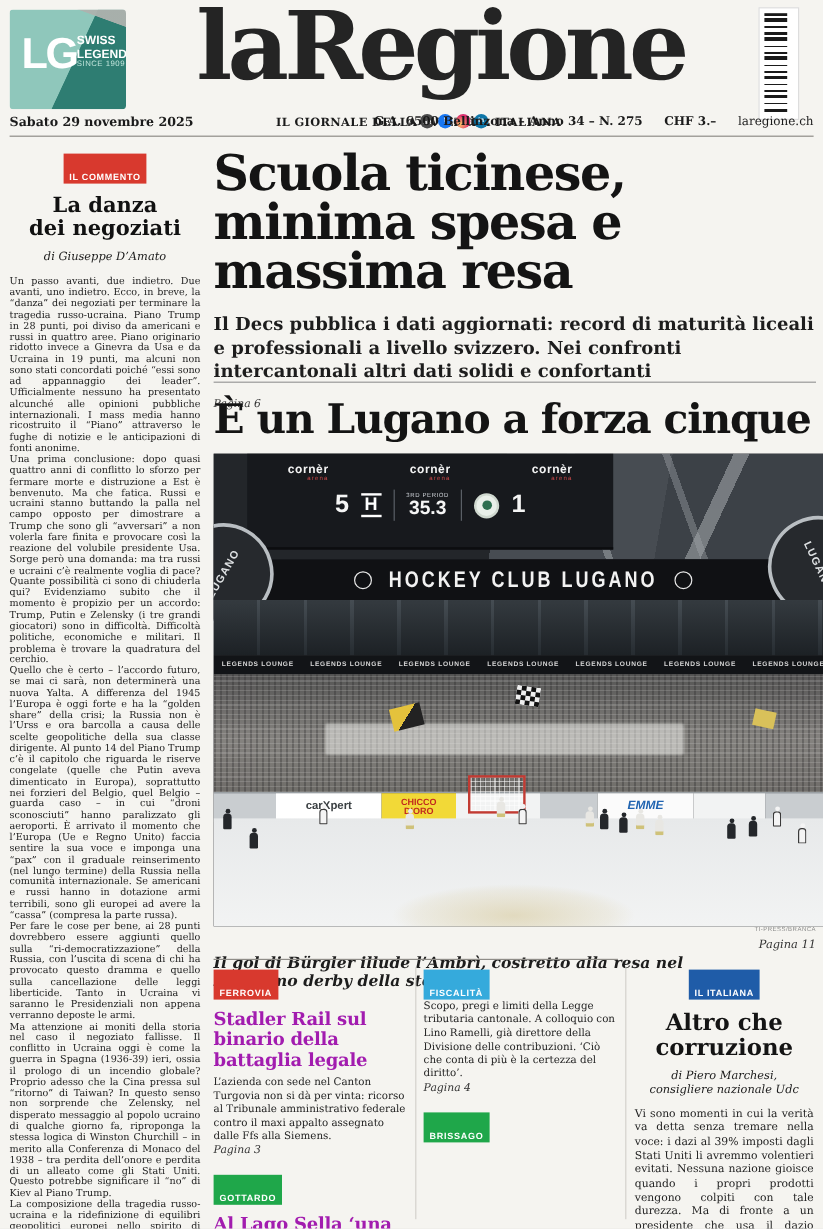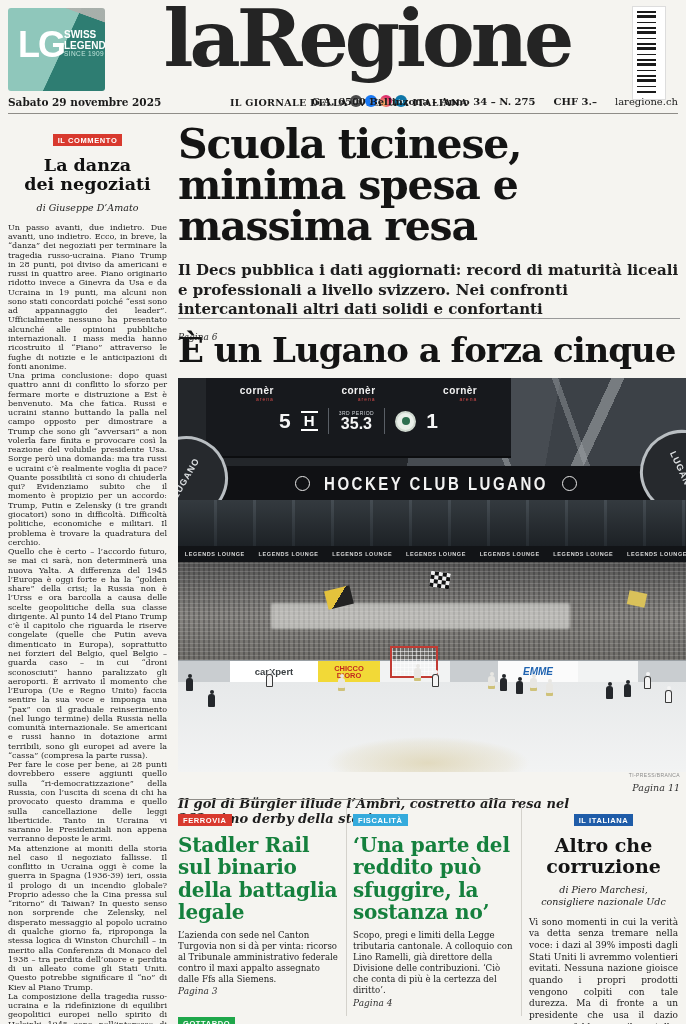--- a/index.html
+++ b/index.html
@@ -29,21 +29,21 @@
   .soc-lar{background:#4a4a4a;font-size:4.5px;}
   .soc-fb{background:#1877f2;}
   .soc-ig{background:radial-gradient(circle at 30% 70%,#fdc468,#e1306c 60%,#c13584);}
   .soc-in{background:#0e76a8;font-size:5.5px;}
   .h-right{position:absolute;right:0;top:0;display:flex;gap:18px;font-size:10px;}
   .h-issue,.h-price{font-weight:bold;}
   .header-rule{position:absolute;left:8px;right:8px;top:113px;border-top:1px solid #8f8d88;}
   
   .commento{position:absolute;left:8px;top:128px;width:159px;}
   .tag-label{display:inline-block;font-family:"Liberation Sans",sans-serif;font-weight:bold;
-    font-size:7.5px;letter-spacing:.6px;color:#fff;padding:2px 5px 1px;}
+    font-size:7.5px;letter-spacing:.6px;color:#fff;padding:15px 5px 1px;}
   .lab-red{background:#d8392e;} .lab-cyan{background:#35aadc;} .lab-green{background:#1fa74a;} .lab-blue{background:#1f5ca8;}
   .commento .lab-wrap{text-align:center;}
   .com-title{text-align:center;font-weight:bold;font-size:17.5px;line-height:1.08;margin-top:9px;color:#111;}
   .com-byline{text-align:center;font-style:italic;font-size:9.5px;margin:8px 0 10px;}
   .com-body{font-size:8px;line-height:1.16;text-align:justify;color:#222;}
   .com-body p{margin:0;}
   
   .lead{position:absolute;left:178px;top:124px;width:502px;}
   .lead-title{font-weight:bold;font-size:41px;line-height:1.0;letter-spacing:-1.2px;color:#141414;}
   .lead-sub{margin-top:14px;font-weight:bold;font-size:15px;line-height:1.3;color:#1d1d1d;}
@@ -130,21 +130,21 @@
   .cap-credit{position:absolute;right:0;top:-4px;font-family:"Liberation Sans",sans-serif;
     font-size:5px;color:#8a8a8a;letter-spacing:.4px;}
   .caption{font-style:italic;font-weight:bold;font-size:13px;color:#1d1d1d;width:430px;margin-top:20px;}
   .cap-page{position:absolute;right:0;top:6px;font-style:italic;font-size:9.5px;color:#333;}
   
   .rule-bottom{position:absolute;left:178px;top:799px;width:337px;border-top:1px solid #8f8d88;}
   .vrule{position:absolute;top:806px;bottom:8px;border-left:1px solid #d4d2cc;}
   .vr1{left:346px;} .vr2{left:521px;}
   .col{position:absolute;top:808px;}
   .col1{left:178px;width:160px;} .col2{left:353px;width:160px;} .col3{left:529px;width:149px;}
-  .story-title{font-weight:bold;font-size:20px;line-height:1.12;margin:7px 0 6px;color:#15803d;letter-spacing:-.2px;}
+  .story-title{font-weight:bold;font-size:15px;line-height:1.12;margin:7px 0 6px;color:#a21caf;letter-spacing:-.2px;}
   .story-body{font-size:8.6px;line-height:1.3;color:#222;}
   .story-body .pg-ref{display:block;margin-top:1px;}
   .story + .story{margin-top:13px;}
   .dib{text-align:center;}
   .dib-title{font-weight:bold;font-size:19px;line-height:1.1;margin:8px 0 7px;color:#141414;}
   .dib-byline{font-style:italic;font-size:9.5px;line-height:1.25;margin-bottom:9px;}
   .dib-body{font-size:9px;line-height:1.3;text-align:justify;color:#222;}
 </style>
 </head>
 <body>
@@ -318,21 +318,20 @@
     <div class="story">
       <span class="tag-label lab-green">GOTTARDO</span>
       <div class="story-title">Al Lago Sella ‘una gestione migliore dei tiri militari’</div>
       
     </div>
   </div>
 
   <div class="col col2">
     <div class="story">
       <span class="tag-label lab-cyan">FISCALITÀ</span>
-      <div class="story-title">‘Una parte del reddito può sfuggire, la sostanza no’</div>
       <div class="story-body">
         <span>Scopo, pregi e limiti della Legge tributaria cantonale. A colloquio con Lino Ramelli, già direttore della Divisione delle contribuzioni. ‘Ciò che conta di più è la certezza del diritto’.</span>
         <span class="pg-ref">Pagina 4</span>
       </div>
     </div>
     <div class="story">
       <span class="tag-label lab-green">BRISSAGO</span>
       
       
     </div>

